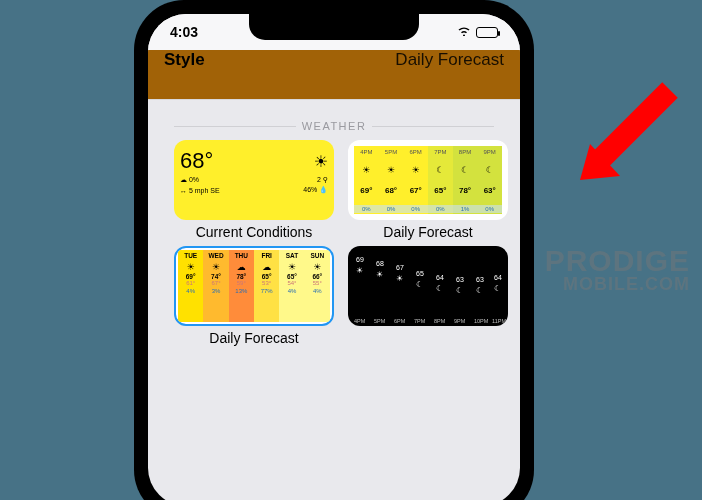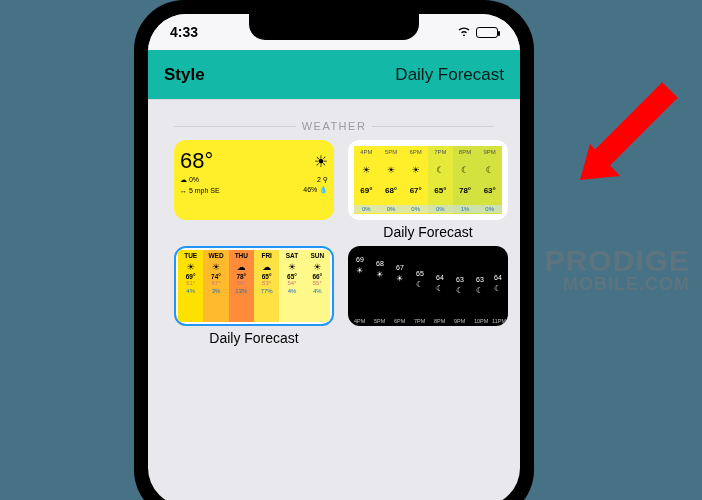--- a/index.html
+++ b/index.html
@@ -43,22 +43,22 @@
   .wifi { font-size: 12px; }
   .header {
     display: flex; align-items: center; height: 42px;
     background: #f7f7f9;
     padding: 0 10px; border-bottom: 1px solid #d8d8dc;
   }
   .back { color: #007aff; display: flex; align-items: center; gap: -2px; font-size: 16px;}
   .back svg { width: 14px; height: 18px; }
   .header-title { flex:1; text-align:center; font-weight:600; font-size:16px; margin-left:-40px;}
   .row-style {
-    display:flex; justify-content:space-between; align-items:center;
-    background:#14b8a6; height: 50px; padding: 0 16px; font-size:17px;
+    display:flex; justify-content:space-between; align-items:flex-start;
+    background:#a16207; height: 50px; padding: 0 16px; font-size:17px;
     border-bottom: 1px solid #d8d8dc;
   }
   .row-style .label { font-weight: 700; }
   .row-style .value { color:#000; opacity: 0.85; }
   .content { padding: 10px 26px; }
   .section-label {
     text-align:center; color:#9a9aa0; font-size:11px; letter-spacing: 1.5px;
     margin: 10px 0 8px;
     position: relative;
   }
@@ -115,21 +115,21 @@
   .wm2 { position:absolute; right:12px; top:274px; font-size:18px; font-weight:700; color:rgba(120,120,120,0.45); letter-spacing:1px; font-family: Arial, sans-serif;}
 </style>
 </head>
 <body>
 
 <div class="phone">
   <div class="screen">
     <div class="notch"></div>
 
     <div class="status-bar">
-      <span>4:33</span>
+      <span>4:03</span>
       <div class="status-right">
         <span class="wifi">
           <svg width="14" height="11" viewBox="0 0 14 11">
               <path d="M7 9.5a1 1 0 100 2 1 1 0 000-2zm-3-2.3a5 5 0 016 0l-1 1a3.5 3.5 0 00-4 0zM1.5 4.5a9 9 0 0111 0l-1 1a7.5 7.5 0 00-9 0z" fill="#000"></path>
             </svg>
         </span>
         <span class="battery"><span class="battery-fill"></span></span>
       </div>
     </div>
 
@@ -152,20 +152,21 @@
             </div>
             <div class="cc-row">
               <span>☁ <span>0%</span></span>
               <span><span>2</span> ⚲</span>
             </div>
             <div class="cc-row">
               <span>↔ <span>5 mph SE</span></span>
               <span><span>46%</span> 💧</span>
             </div>
           </div>
+          <div class="widget-label">Current Conditions</div>
         </div>
 
         <div class="widget-cell">
           <div class="widget w-hourly">
             <div class="hcols" id="hcols">
                 <div class="hcol day">
                   <div class="tm">4PM</div>
                   <div class="ic">☀</div>
                   <div class="tp">69°</div>
                   <div class="pc">0%</div>

